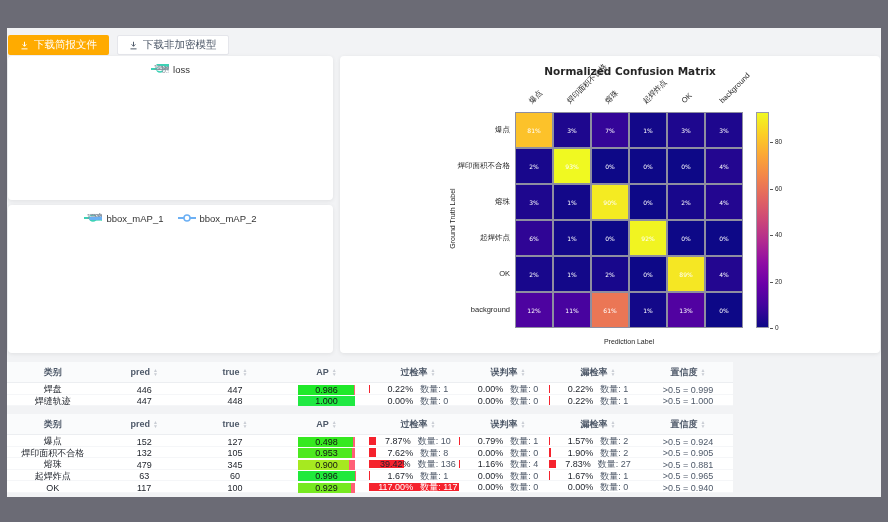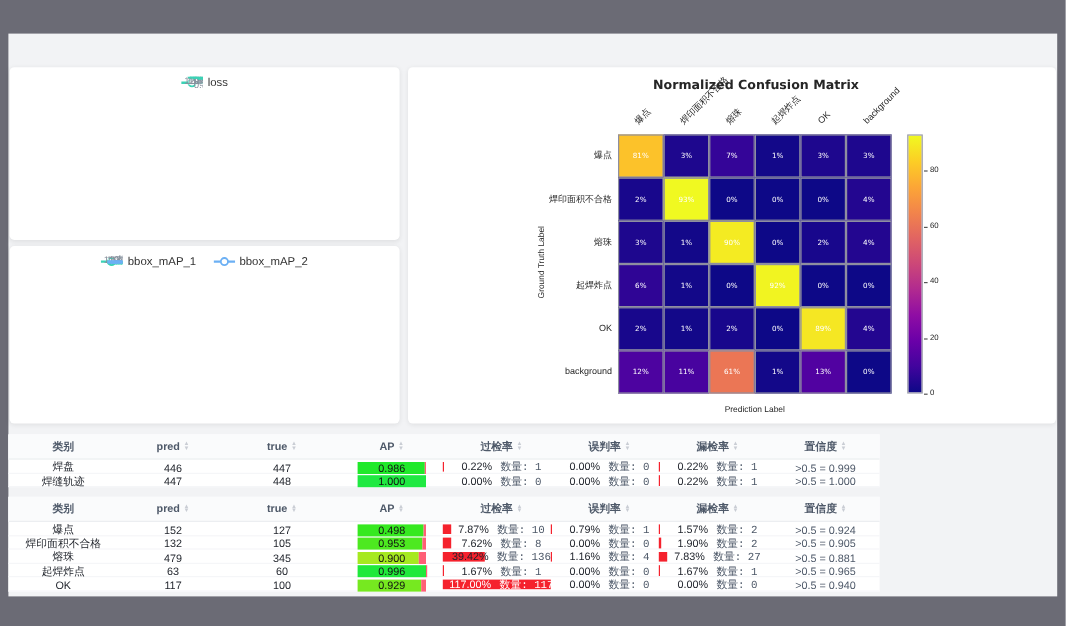--- a/index.html
+++ b/index.html
@@ -57,28 +57,40 @@
   .td.conf { color:#4e5969; }
   .ap-cell { padding:0; }
   .ap-track { position:relative; width:100%; height:10px; margin:0 18px; }
   .ap-bar { position:absolute; left:0; top:0; height:100%; }
   .ap-rem { position:absolute; right:0; top:0; height:100%; background:#ff5f76; }
   .ap-text { position:absolute; left:0; right:0; top:0; bottom:0; display:flex;
              align-items:center; justify-content:center; font-size:9px; color:#131313; }
   .rate-bar { position:absolute; left:-4px; top:1.5px; height:8.5px; background:#f5222d; }
   .rate-text { position:relative; display:flex; gap:7px; align-items:baseline; }
   .rate-num { color:#1d2129; }
-  .rate-count { color:#4e5969;font-family:Liberation Mono, monospace; }
+  .rate-count { color:#4e5969; }
   .rate-text.on-bar .rate-num, .rate-text.on-bar .rate-count { color:#fff; }
 </style>
 </head>
 <body>
 
 <div class="app">
   <div class="toolbar" id="toolbar">
+      <button class="btn" style="background: rgb(255, 171, 0); color: rgb(255, 255, 255); border-color: transparent;">
+        <svg width="9" height="9" viewBox="0 0 12 12">
+          <path d="M6 1v6M3.5 4.5L6 7l2.5-2.5M2 10.5h8" stroke="currentColor" stroke-width="1.3" fill="none"></path>
+        </svg>
+        <span>下载简报文件</span>
+      </button>
+      <button class="btn" style="background: rgb(255, 255, 255); color: rgb(78, 89, 105); border-color: rgb(229, 230, 235);">
+        <svg width="9" height="9" viewBox="0 0 12 12">
+          <path d="M6 1v6M3.5 4.5L6 7l2.5-2.5M2 10.5h8" stroke="currentColor" stroke-width="1.3" fill="none"></path>
+        </svg>
+        <span>下载非加密模型</span>
+      </button>
     </div>
 
   <div class="card chart-card" id="card-loss">
     <div class="legend">
         <div class="legend-item">
           <svg width="18" height="10">
             <line x1="0" y1="5" x2="18" y2="5" stroke="#3bd2b5" stroke-width="2"></line>
             <circle cx="9" cy="5" r="3" fill="#fff" stroke="#3bd2b5" stroke-width="1.5"></circle>
             <line x1="30" y1="-6" x2="6" y2="-6" stroke="#dcdfe3" stroke-width="1"></line>
             <text x="26" y="-3" text-anchor="end" font-size="8" fill="#86909c">0</text>

